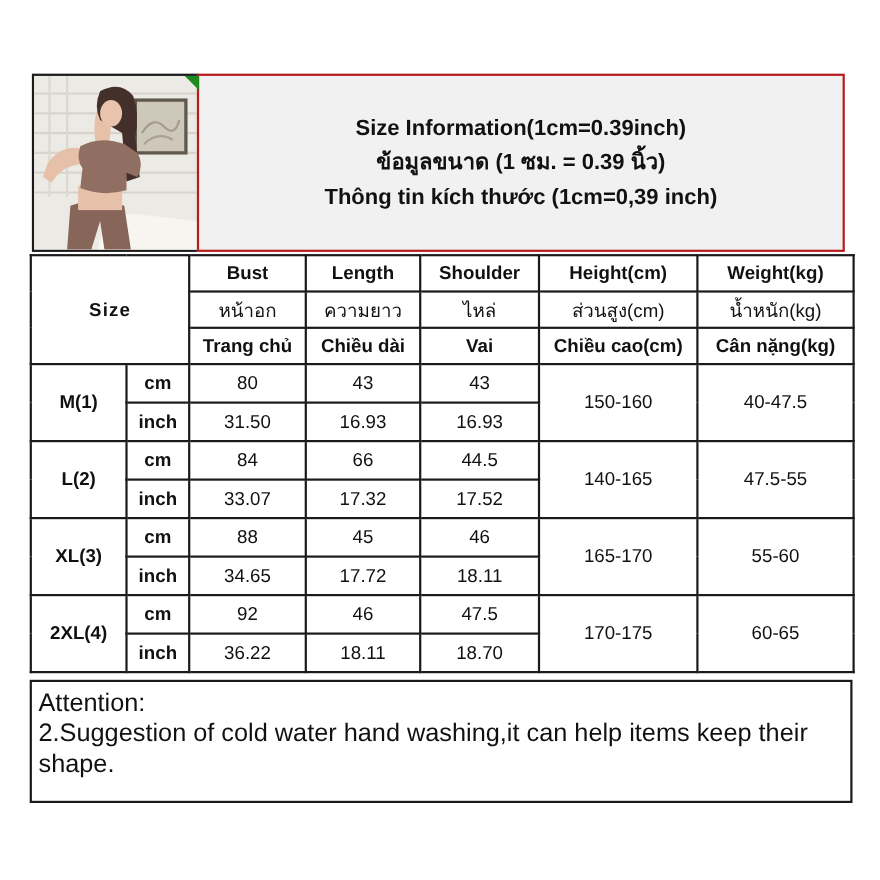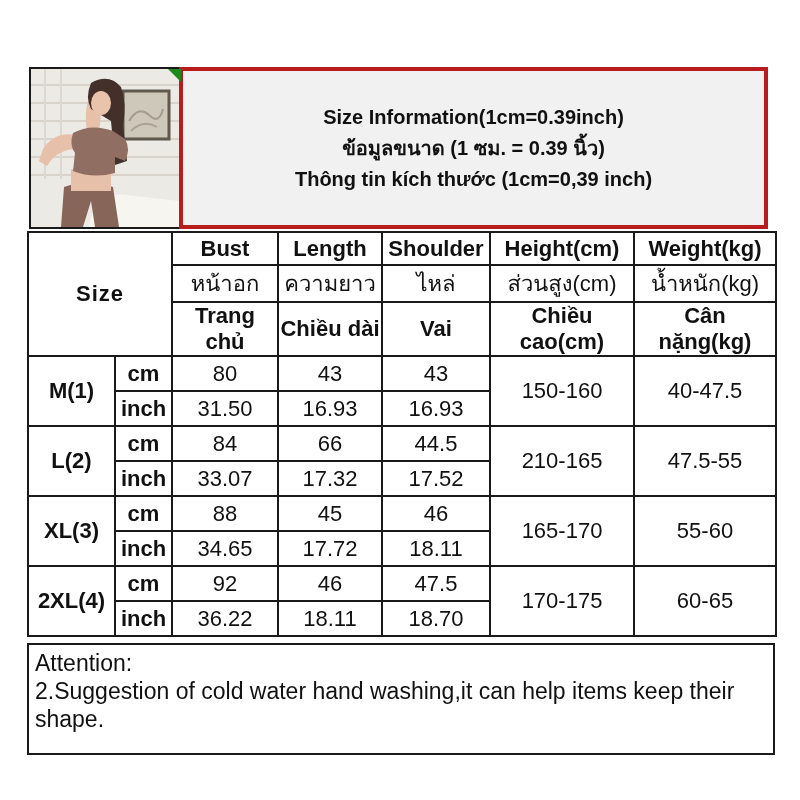--- a/index.html
+++ b/index.html
@@ -37,21 +37,21 @@
     height: 162px;
     border: 2px solid #1a1a1a;
     background: #eceae5;
     overflow: hidden;
     flex: none;
   }
   .title-box {
     box-sizing: border-box;
     width: 589px;
     height: 162px;
-    border: 4px solid #b91c1c;
+    border: 2px solid #b91c1c;
     margin-left: -2px;
     background: #f1f1f1;
     display: flex;
     flex-direction: column;
     justify-content: center;
     align-items: center;
     flex: none;
   }
   .title-line {
     font-weight: bold;
@@ -75,21 +75,21 @@
     border-collapse: collapse;
     table-layout: fixed;
     width: 748px;
   }
   table.size-table td {
     box-sizing: border-box;
     border: 2px solid #1a1a1a;
     text-align: center;
     vertical-align: middle;
     padding: 0;
-    font-size: 22px;
+    font-size: 17px;
     background: #ffffff;
     overflow: hidden;
   }
   .hr1 { height: 33px; }
   .hr2 { height: 33px; }
   .hr3 { height: 33px; }
   .dr  { height: 35px; }
   td.hdr { background: #dcdcdc; font-weight: bold; }
   td.hdr-th { background: #dcdcdc; font-weight: normal; font-size: 16px; }
   td.size-big { background: #dcdcdc; font-weight: bold; font-size: 30px; letter-spacing: 1px; }
@@ -214,21 +214,21 @@
           <td>16.93</td>
           <td>16.93</td>
         </tr>
 
         <tr class="dr">
           <td class="size-name" rowspan="2">L(2)</td>
           <td class="unit">cm</td>
           <td class="shade">84</td>
           <td class="shade">66</td>
           <td class="shade">44.5</td>
-          <td class="range" rowspan="2">210-165</td>
+          <td class="range" rowspan="2">140-165</td>
           <td class="range" rowspan="2">47.5-55</td>
         </tr>
         <tr class="dr">
           <td class="unit">inch</td>
           <td>33.07</td>
           <td>17.32</td>
           <td>17.52</td>
         </tr>
 
         <tr class="dr">

